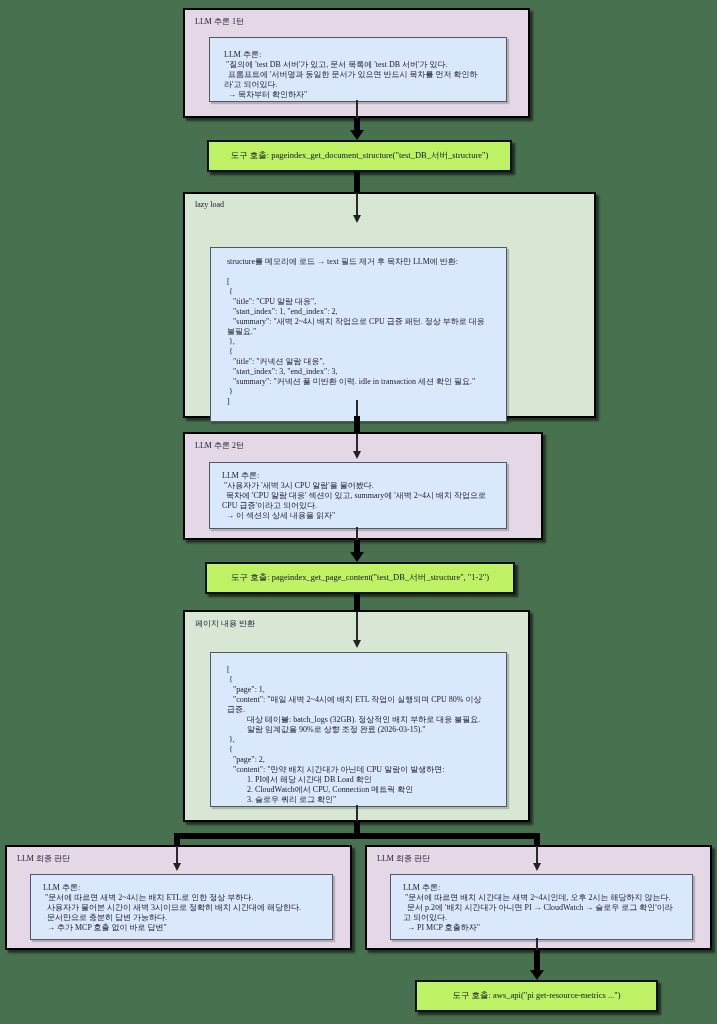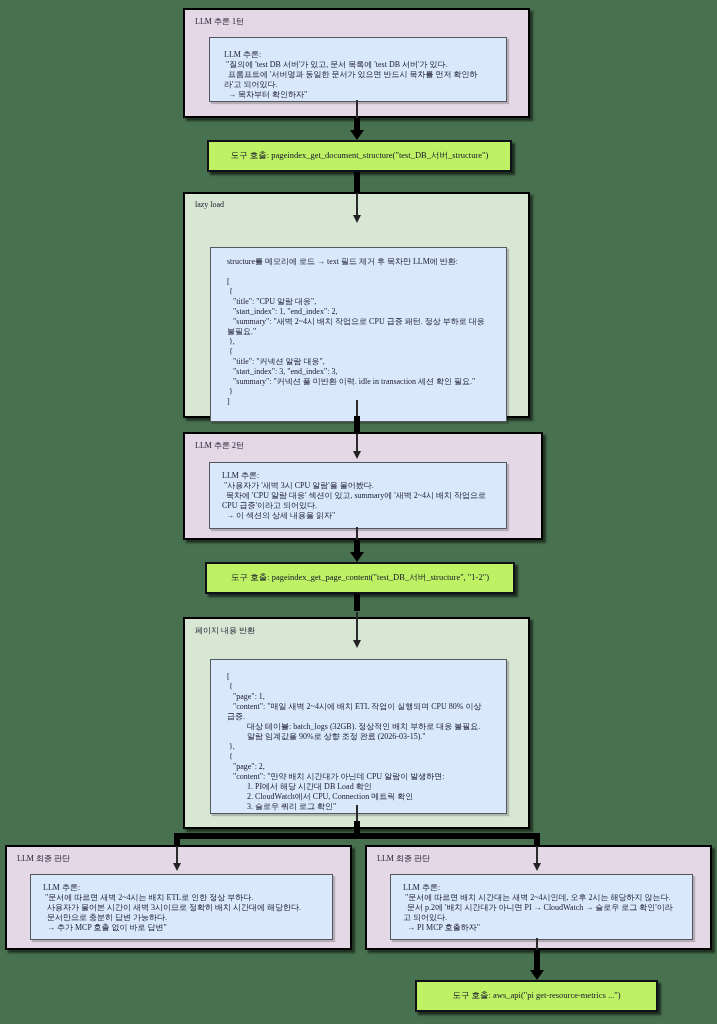--- a/index.html
+++ b/index.html
@@ -38,26 +38,26 @@
     border-left:7px solid transparent; border-right:7px solid transparent;
     border-top:10px solid #000; }
   .head-thin { position:absolute; width:0; height:0; z-index:6;
     border-left:4px solid transparent; border-right:4px solid transparent;
     border-top:8px solid #222; }
 
   
   #turn1        { left:183px; top:8px;   width:347px; height:110px; }
   #turn1-inner  { left:24px;  top:27px;  width:298px; height:65px;  padding:12px 14px; }
   #tool1        { left:207px; top:140px; width:305px; height:32px; }
-  #lazy         { left:183px; top:192px; width:347px; height:226px; }
+  #lazy         { left:183px; top:192px; width:413px; height:226px; }
   #lazy-inner   { left:25px;  top:33px;  width:297px; height:175px; padding:9px 16px;margin-top:20px; }
   #turn2        { left:183px; top:432px; width:360px; height:108px; }
   #turn2-inner  { left:24px;  top:28px;  width:298px; height:67px;  padding:8px 12px; }
   #tool2        { left:205px; top:562px; width:310px; height:32px; }
-  #pages        { left:183px; top:610px; width:347px; height:212px;margin-top:7px; }
+  #pages        { left:183px; top:610px; width:347px; height:212px; }
   #pages-inner  { left:25px;  top:40px;  width:297px; height:155px; padding:12px 16px; }
   #finalL       { left:5px;   top:845px; width:347px; height:105px; }
   #finalL-inner { left:23px;  top:27px;  width:303px; height:66px;  padding:8px 12px; }
   #finalR       { left:365px; top:845px; width:347px; height:105px; }
   #finalR-inner { left:23px;  top:27px;  width:303px; height:66px;  padding:8px 12px; }
   #tool3        { left:415px; top:980px; width:243px; height:32px; }
 </style>
 </head>
 <body>
 

